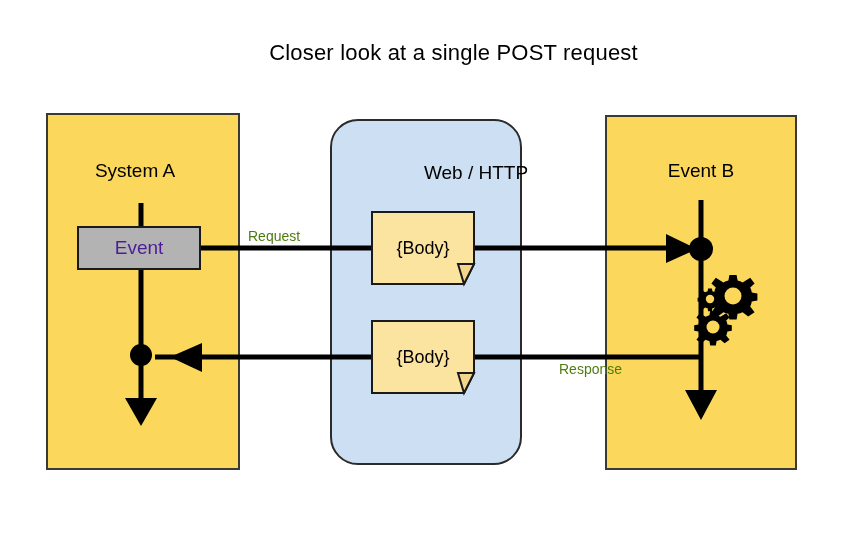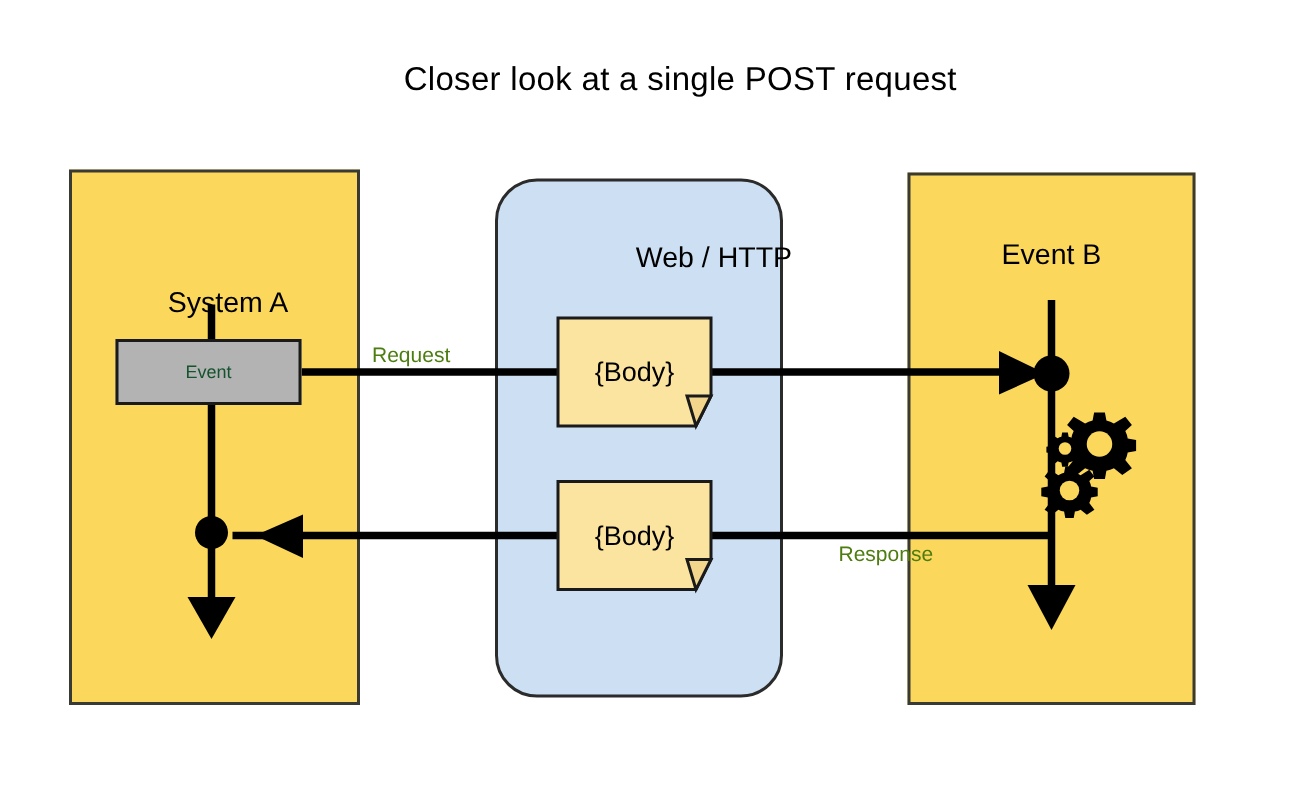--- a/index.html
+++ b/index.html
@@ -61,38 +61,38 @@
     border: 2px solid #2b2b2b;
     border-radius: 28px;
   }
   .panel-label {
     position: absolute;
     width: 100%;
     text-align: center;
     font-size: 19px;
     color: #000000;
   }
-  .lbl-sysA { left: 55px; top: 160px; width: 194px; margin-top: 32px; }
+  .lbl-sysA { left: 38px; top: 160px; width: 194px; }
   .lbl-sysB { left: 605px; top: 160px; width: 192px; }
   .lbl-web  { left: 330px; top: 162px; width: 220px; margin-left: 36px; }
 
   .event-box {
     position: absolute;
     left: 77px;
     top: 226px;
     width: 124px;
     height: 44px;
     box-sizing: border-box;
     background: #B3B3B3;
     border: 2px solid #1a1a1a;
     display: flex;
     align-items: center;
     justify-content: center;
-    font-size: 12px;
-    color: #14532d;
+    font-size: 19px;
+    color: #4c1d95;
   }
 
   .note {
     position: absolute;
     width: 102px;
     height: 72px;
   }
   .note-1 { left: 372px; top: 212px; }
   .note-2 { left: 372px; top: 321px; }
   .note-text {

